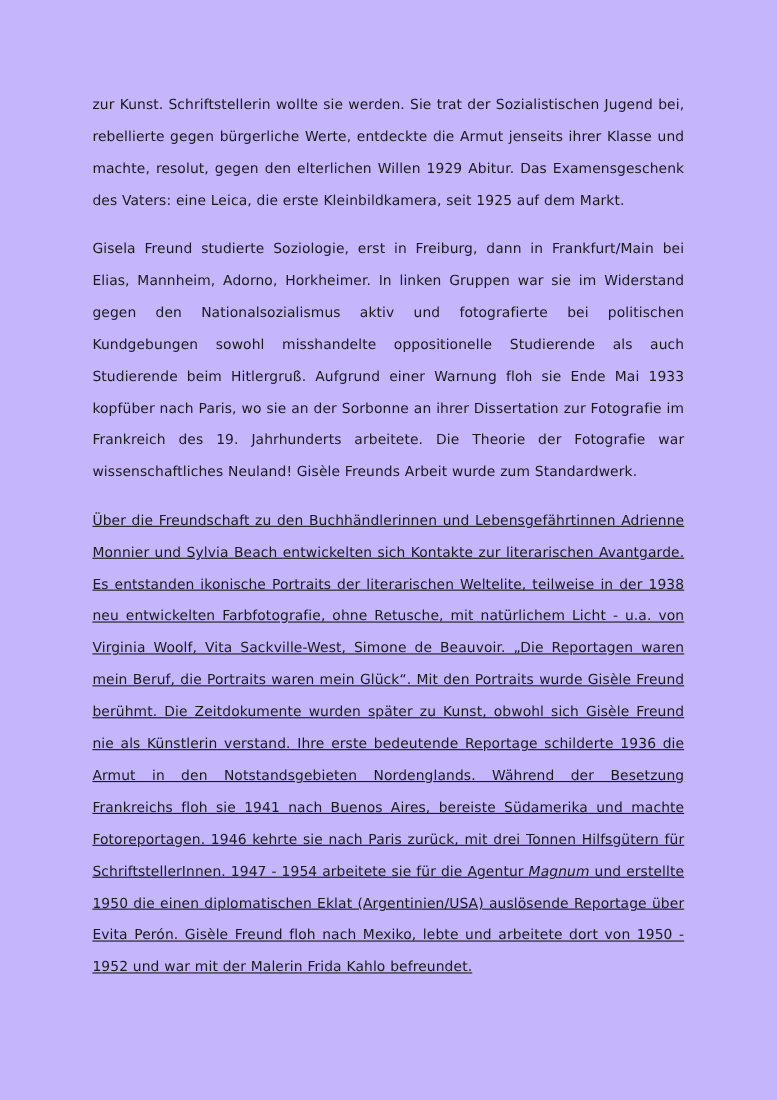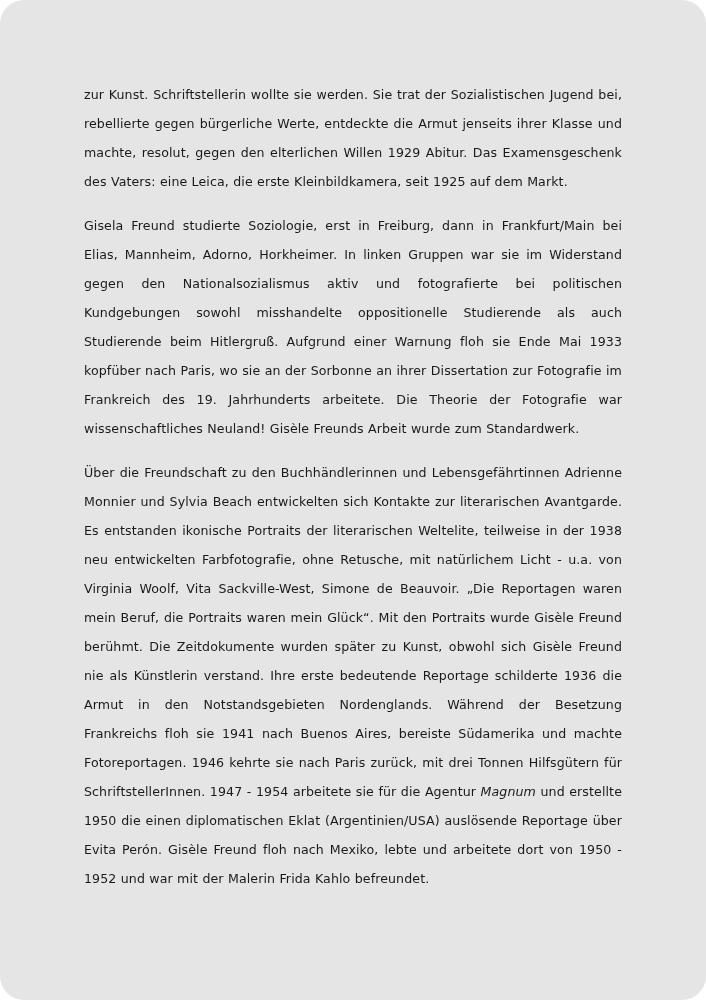--- a/index.html
+++ b/index.html
@@ -6,25 +6,24 @@
   html, body {
     margin: 0;
     padding: 0;
     background: #ffffff;
   }
 
   .page {
     position: relative;
     width: 706px;
     height: 1000px;
-    background: #e5e5e5;
+    background: #c4b5fd;
     margin: 0 auto;
     overflow: hidden;
     box-sizing: border-box;
-    border-radius: 24px;
   }
 
   .text-column {
     position: absolute;
     left: 84px;
     top: 80px;
     width: 538px;
   }
 
   .para {
@@ -36,20 +35,21 @@
     text-justify: inter-word;
     margin: 0 0 15px 0;
     letter-spacing: 0.1px;
     -webkit-font-smoothing: antialiased;
     hyphens: none;
     word-spacing: 0.2px;
   }
 
   .para:last-child {
     margin-bottom: 0;
+    text-decoration: underline;
   }
 
   
   .para > .italic {
     font-style: italic;
   }
 </style>
 </head>
 <body>
 

